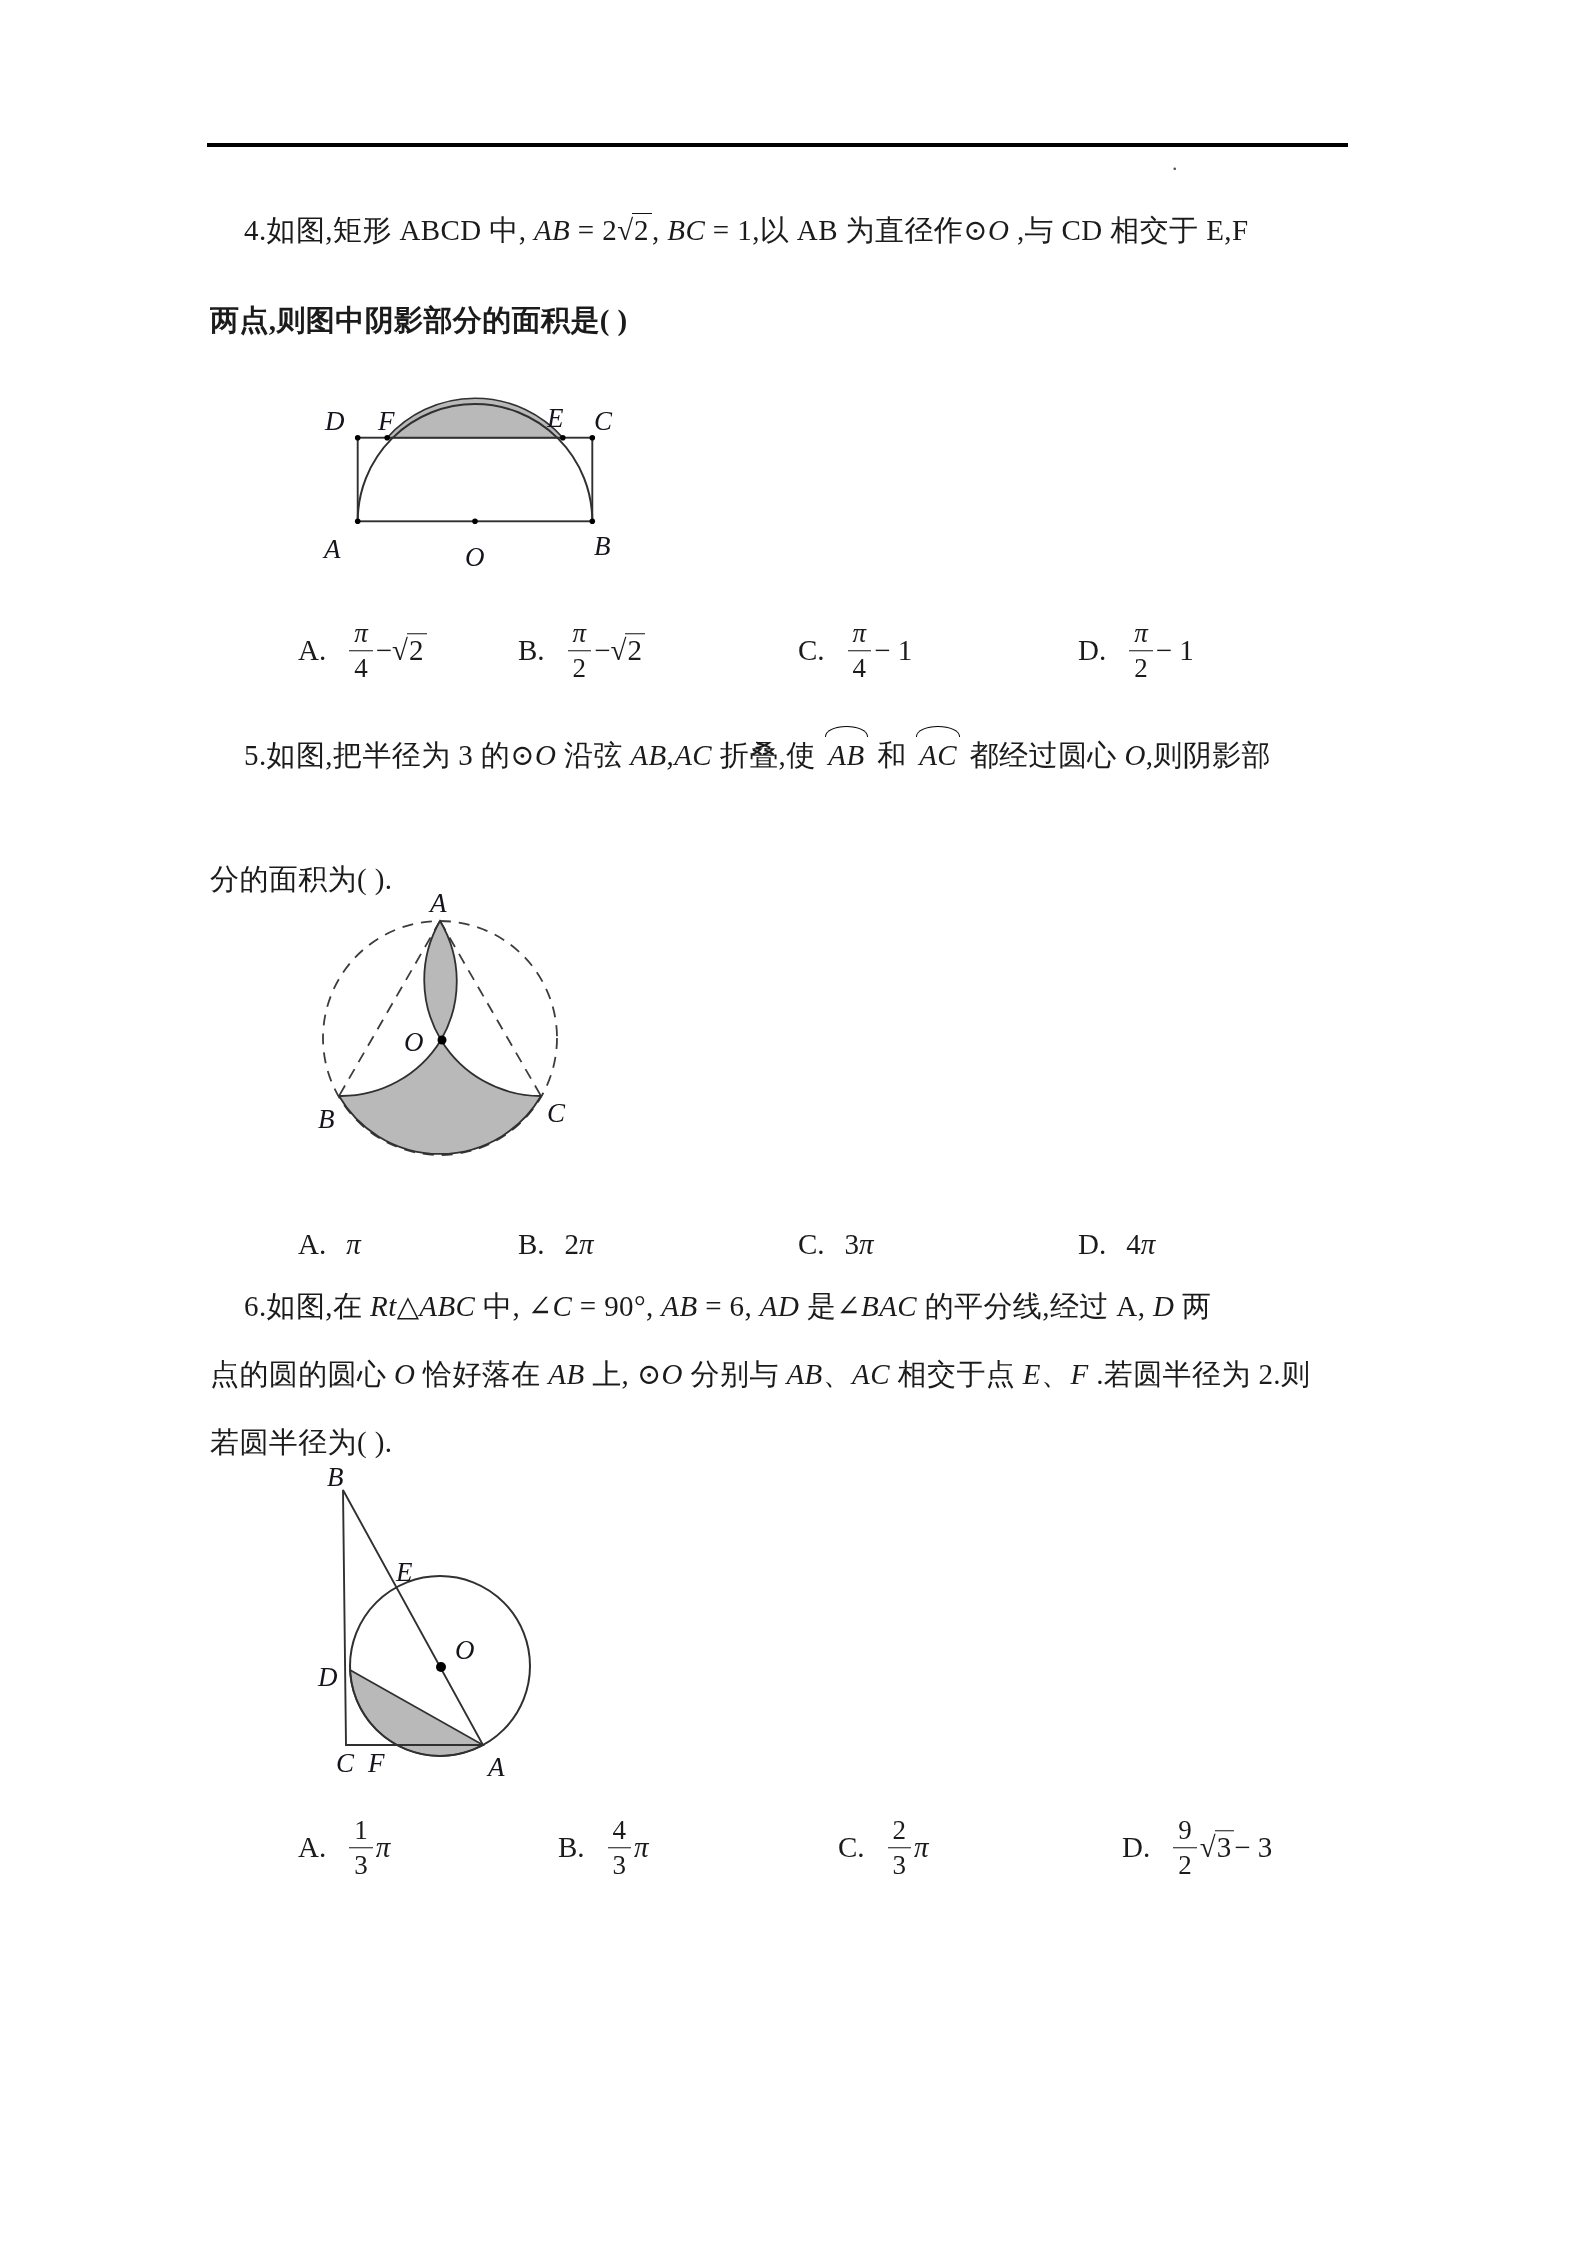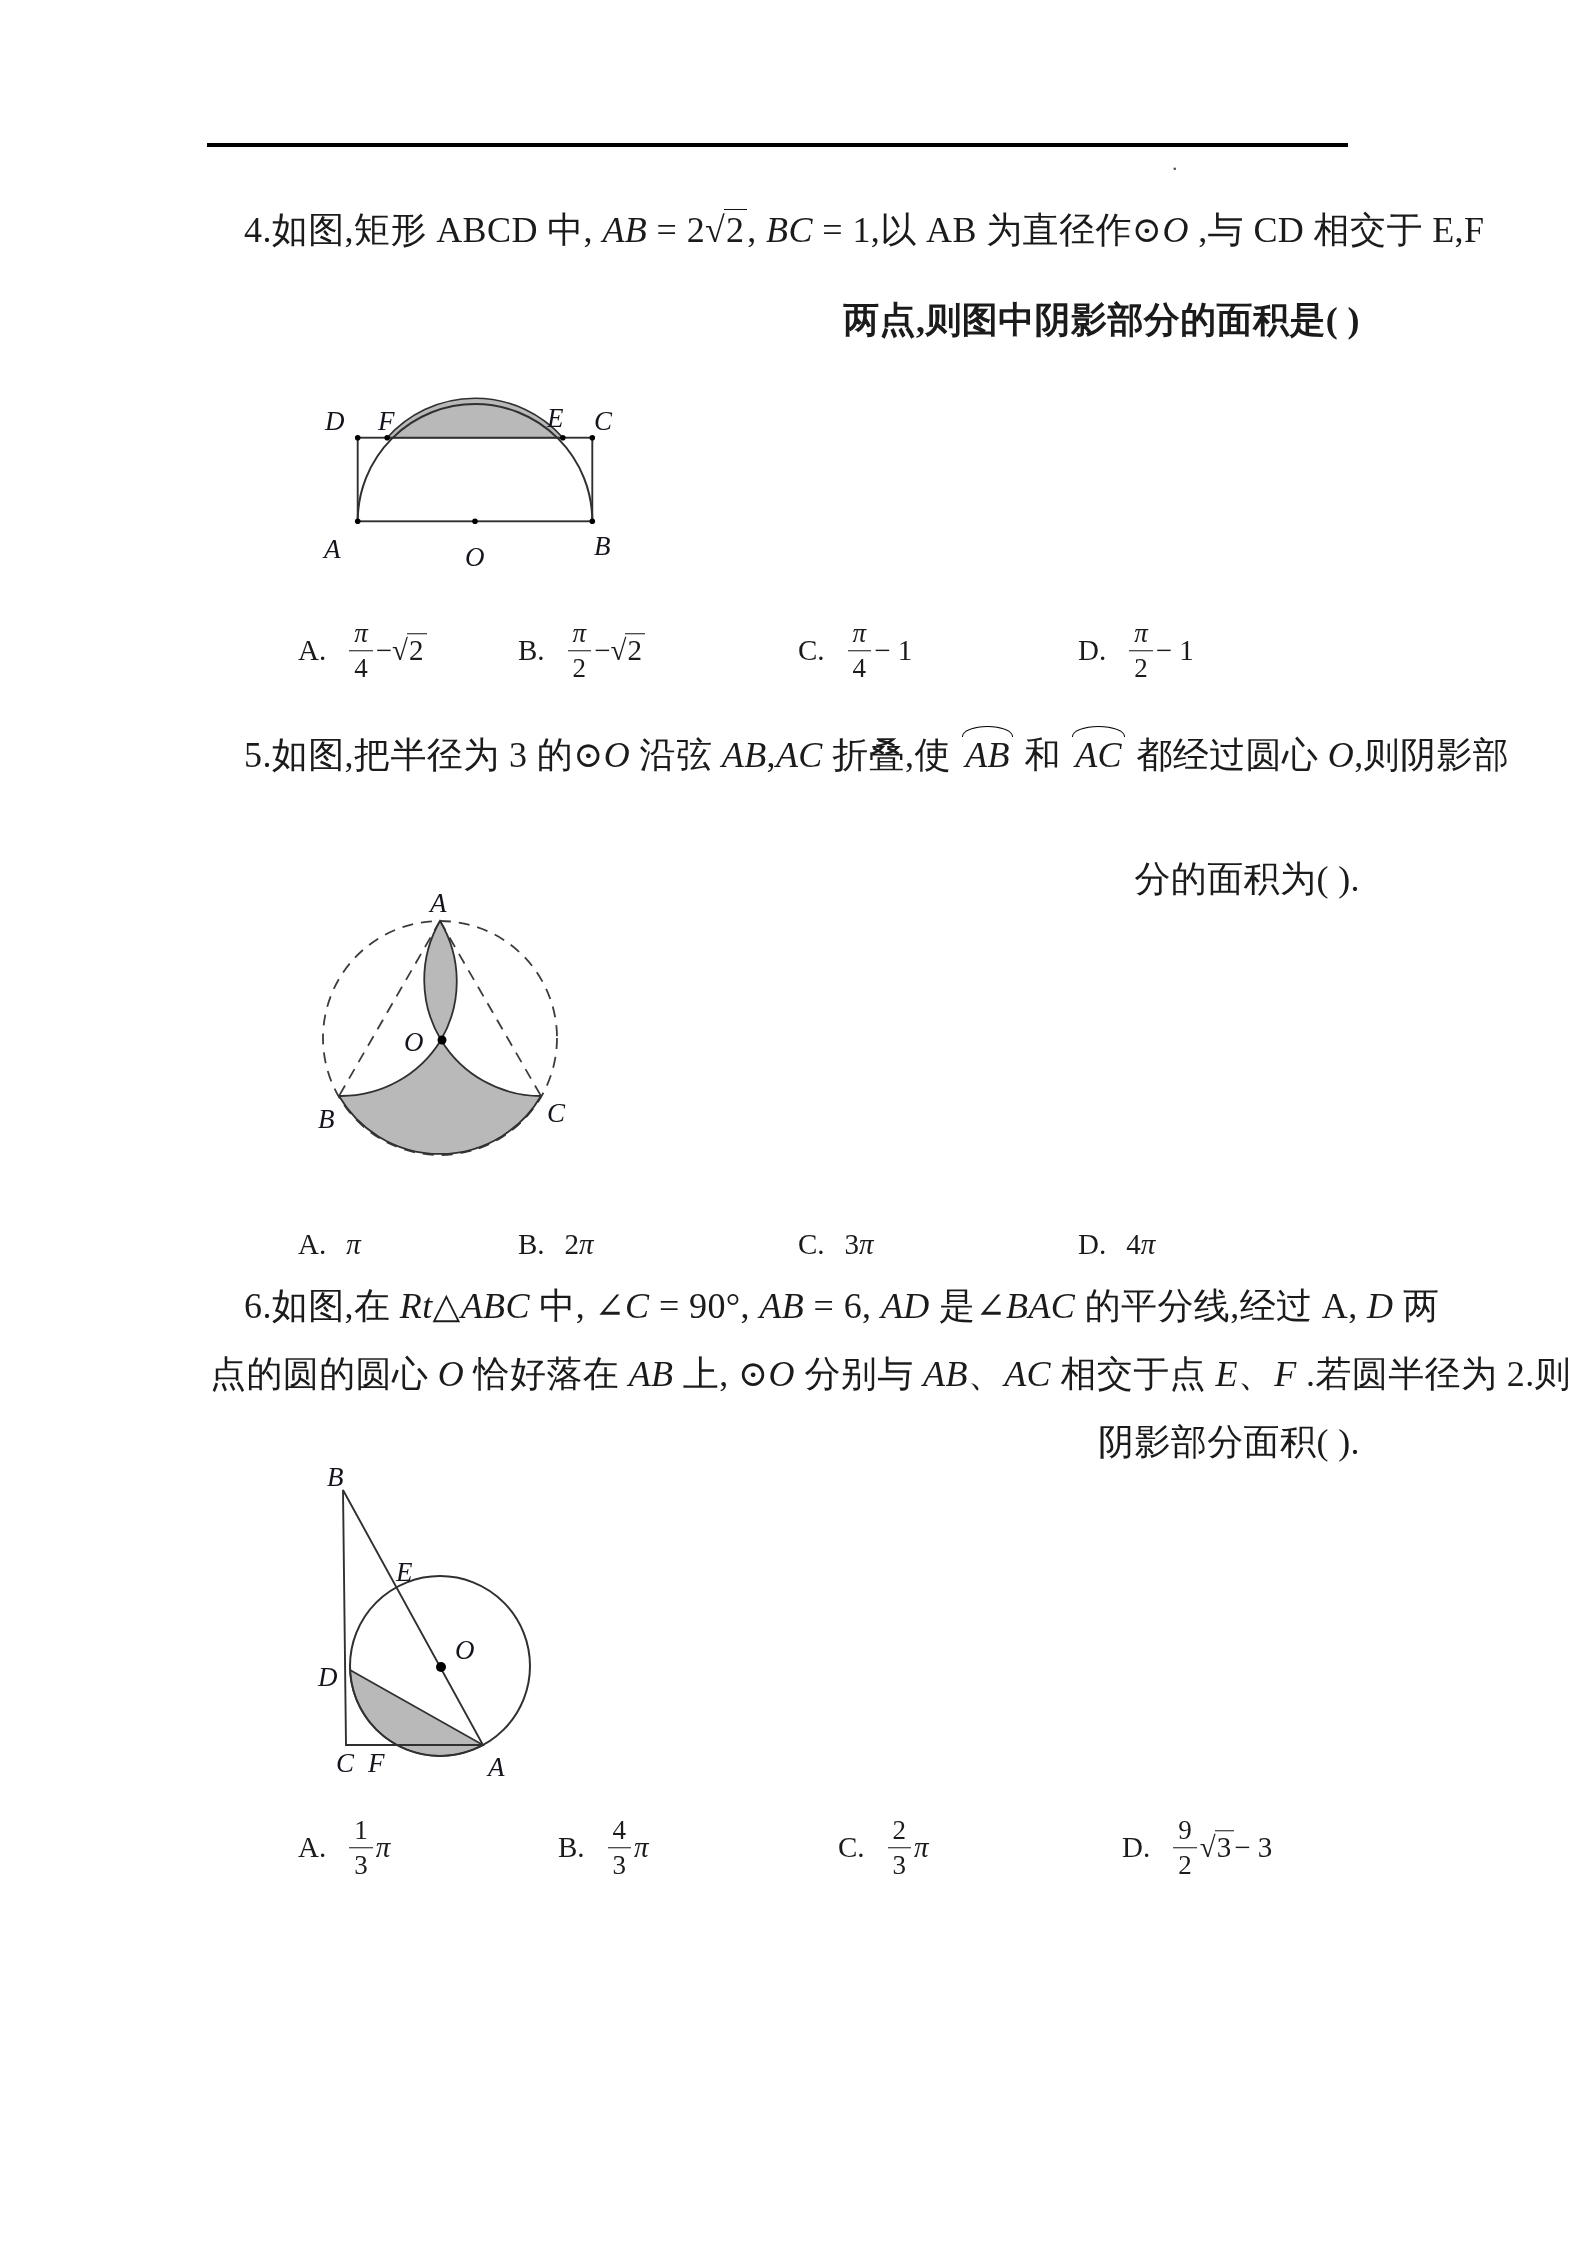--- a/index.html
+++ b/index.html
@@ -1,21 +1,21 @@
 <!DOCTYPE html>
 <html><head>
 <meta charset="utf-8">
 <style>
   html,body{margin:0;padding:0;background:#ffffff;}
   .page{position:relative;width:1587px;height:2245px;background:#fff;overflow:hidden;
         font-family:"Liberation Serif","DejaVu Serif",serif;color:#1b1b1b;}
   .rule{position:absolute;background:#000;}
   .stray{position:absolute;font-size:22px;color:#555;}
-  .tline{position:absolute;left:210px;width:1150px;font-size:36px;line-height:40px;
-         letter-spacing:0.4px;white-space:nowrap;text-align:right;}
+  .tline{position:absolute;left:210px;width:1150px;font-size:29px;line-height:40px;
+         letter-spacing:0.4px;white-space:nowrap;}
   .indent{padding-left:34px;}
   .rm{font-style:normal;}
   .it{font-style:italic;}
   
   .frac{display:inline-flex;flex-direction:column;align-items:center;vertical-align:middle;
         font-size:27px;line-height:1.12;margin:0 3px;}
   .frac .fn{display:block;padding:0 5px 2px;border-bottom:1.8px solid #111;}
   .frac .fd{display:block;padding-top:2px;}
   .fn.it{font-style:italic;}
   
@@ -155,21 +155,21 @@
       <span class="letter">D.</span>
       <span class="body">
           <span class="rm">4</span>
           <span class="it">π</span>
         </span>
     </div>
   </div>
 
   <div class="tline indent" style="top:1286px;"><span class="rm">6.如图,在 </span><span class="it">Rt</span><span class="rm">△</span><span class="it">ABC</span><span class="rm"> 中, ∠</span><span class="it">C</span><span class="rm"> = 90°, </span><span class="it">AB</span><span class="rm"> = 6, </span><span class="it">AD</span><span class="rm"> 是∠</span><span class="it">BAC</span><span class="rm"> 的平分线,经过 A, </span><span class="it">D</span><span class="rm"> 两</span></div>
   <div class="tline" style="top:1354px;"><span class="rm">点的圆的圆心 </span><span class="it">O</span><span class="rm"> 恰好落在 </span><span class="it">AB</span><span class="rm"> 上, </span><span class="rm">⊙</span><span class="it">O</span><span class="rm"> 分别与 </span><span class="it">AB</span><span class="rm">、</span><span class="it">AC</span><span class="rm"> 相交于点 </span><span class="it">E</span><span class="rm">、</span><span class="it">F</span><span class="rm"> .若圆半径为 2.则</span></div>
-  <div class="tline" style="top:1422px;"><span class="rm">阴影部分面积(        ).</span></div>
+  <div class="tline" style="top:1422px;"><span class="rm">若圆半径为(        ).</span></div>
 
   <svg class="figsvg" style="left:305px;top:1465px;" width="265" height="330" viewBox="305 1465 265 330">
     <path d="M483,1745 L350,1670 A90,90 0 0 0 483,1745 Z" stroke="#303030" stroke-width="1.6" fill="#b9b9b9"></path>
     <circle cx="440" cy="1666" r="90" fill="none" stroke="#303030" stroke-width="2"></circle>
     <path d="M343,1490 L346,1745 L483,1745 Z" fill="none" stroke="#303030" stroke-width="1.9"></path>
     <circle cx="441" cy="1667" r="5" fill="#000"></circle>
     <text x="327" y="1486">B</text>
     <text x="396" y="1581">E</text>
     <text x="455" y="1659">O</text>
     <text x="318" y="1686">D</text>

